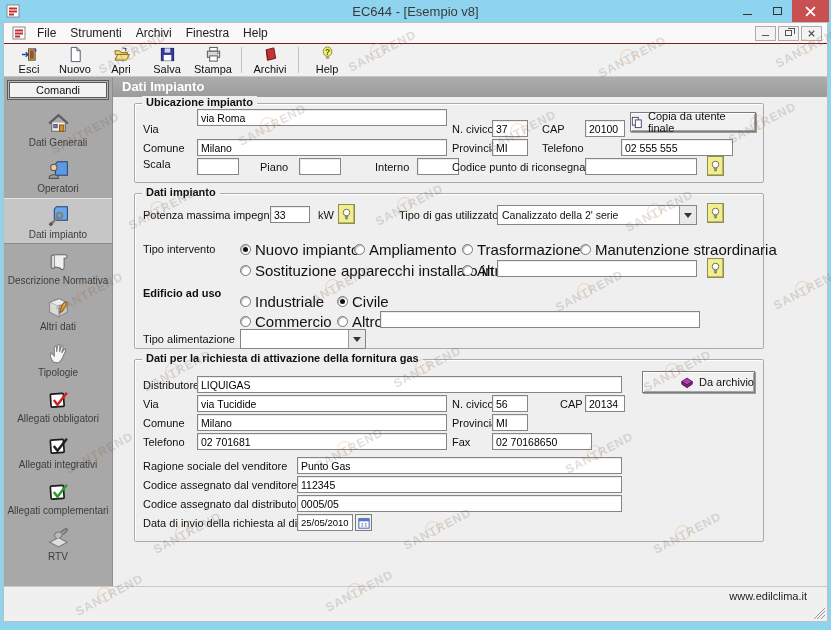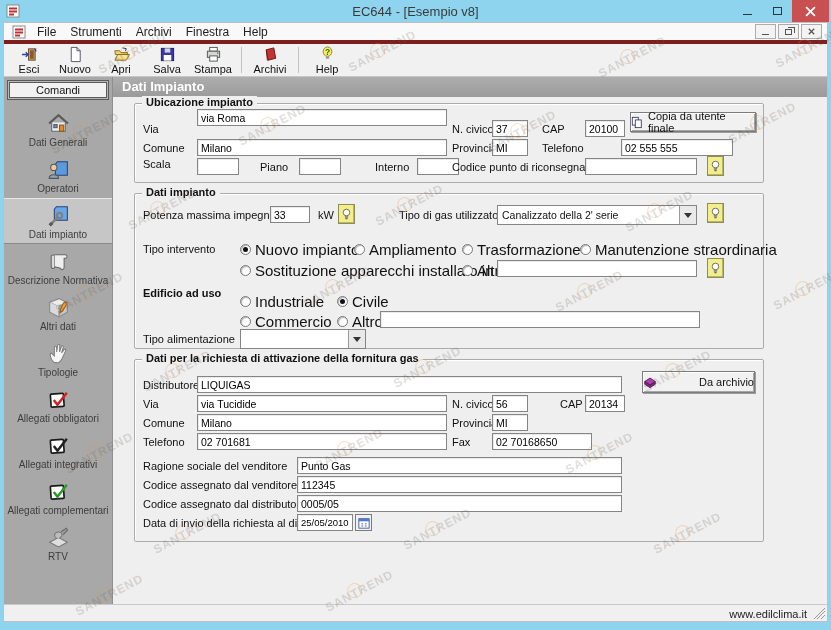--- a/index.html
+++ b/index.html
@@ -14,21 +14,21 @@
   .titlebar .title { position:absolute; left:0; right:0; text-align:center; font-size:13px; color:#3a3a3a; }
   .caps { position:absolute; right:2px; top:0; display:flex; height:22px; }
   .cap { width:30px; height:22px; display:flex; align-items:center; justify-content:center; }
   .cap.close { width:37px; background:#C85050; }
   .g-min { width:9px; height:1px; background:#333; margin-top:6px; }
   .g-max { width:9px; height:8px; border:1px solid #333; }
 
   
   .frame { margin:0 3px; height:600px; background:#F0F0F0; display:flex; flex-direction:column; border:1px solid #BFBFBF; }
 
-  .menubar { height:21px; background:#F9F9F9; border-bottom:4px solid #7f1d1d; display:flex; align-items:center; padding-left:4px; }
+  .menubar { height:21px; background:#F9F9F9; border-bottom:1px solid #7f1d1d; display:flex; align-items:center; padding-left:4px; }
   .menubar .app-ico { width:14px; height:14px; margin:0 4px; }
   .mitem { padding:3px 7px; font-size:12px; color:#222; }
   .mdi { margin-left:auto; display:flex; gap:2px; margin-right:5px; }
   .mdi .mbtn { width:21px; height:15px; border:1px solid #ACACAC; background:#F3F3F3; display:flex; align-items:center; justify-content:center; }
   .i-min { width:7px; height:1px; background:#555; margin-top:5px; }
   .i-rest { position:relative; width:7px; height:6px; border:1px solid #555; background:#f3f3f3; }
   .i-rest::before { content:""; position:absolute; left:2px; top:-3px; width:6px; height:5px; border:1px solid #555; border-bottom:none; border-left:none; }
   .i-close { width:9px; height:9px; }
 
   .toolbar { height:33px; background:#F1F1F1; border-bottom:1px solid #C6C6C6; display:flex; align-items:stretch; padding-left:2px; }
@@ -58,25 +58,25 @@
   .tb { position:absolute; height:17px; background:#fff; border:1px solid #858585; box-shadow:inset 1px 1px 0 rgba(0,0,0,.08); padding:1px 3px; font:10.5px "Liberation Sans", sans-serif; color:#000; }
   .combo { position:absolute; height:20px; background:#fff; border:1px solid #858585; display:flex; }
   .combo .val { flex:1; font-size:10.5px; padding:3px 20px 0 4px; white-space:nowrap; overflow:hidden; }
   .combo .dd { width:17px; background:#E9E9E9; border-left:1px solid #9a9a9a; display:flex; align-items:center; justify-content:center; }
   .tri { width:0; height:0; border-left:4px solid transparent; border-right:4px solid transparent; border-top:5px solid #333; }
 
   .radio { position:absolute; display:flex; align-items:center; gap:4px; font-size:15px; white-space:nowrap; }
   .radio i { width:11px; height:11px; border-radius:50%; border:1px solid #777; background:#fff; box-shadow:inset 1px 1px 1px rgba(0,0,0,.3); display:block; }
   .radio.checked i::after { content:""; display:block; width:5px; height:5px; border-radius:50%; background:#111; margin:2px; }
 
-  .btn3d { position:absolute; background:#F1F1F1; border:1px solid #7c7c7c; box-shadow:inset 1px 1px 0 #fff, inset -1px -1px 0 #a6a6a6, 1px 1px 0 #9c9c9c; font-size:11px; display:flex; align-items:center; justify-content:space-between; gap:5px; }
+  .btn3d { position:absolute; background:#F1F1F1; border:1px solid #7c7c7c; box-shadow:inset 1px 1px 0 #fff, inset -1px -1px 0 #a6a6a6, 1px 1px 0 #9c9c9c; font-size:11px; display:flex; align-items:center; justify-content:flex-end; gap:5px; }
   .bulb-btn { position:absolute; width:17px; height:20px; background:#F1EE8B; border:1px solid #8d8d55; box-shadow:inset -1px -1px 0 #b9b466; display:flex; align-items:center; justify-content:center; }
   .sq-btn { position:absolute; background:#F1F1F1; border:1px solid #7c7c7c; display:flex; align-items:center; justify-content:center; }
 
-  .statusbar { height:17px; background:#F0F0F0; border-top:1px solid #C9C9C9; position:relative; }
+  .statusbar { height:35px; background:#F0F0F0; border-top:1px solid #C9C9C9; position:relative; }
   .status-link { position:absolute; right:20px; top:3px; font-size:11px; color:#222; }
   .grip { position:absolute; right:2px; bottom:2px; width:12px; height:12px;
           background:linear-gradient(135deg, transparent 50%, #9a9a9a 50%, #9a9a9a 55%, transparent 55%, transparent 65%, #9a9a9a 65%, #9a9a9a 70%, transparent 70%, transparent 80%, #9a9a9a 80%, #9a9a9a 85%, transparent 85%); }
 
   
   .wm-layer { position:absolute; inset:0; pointer-events:none; z-index:40; }
   .wm { position:absolute; font-size:12px; font-weight:bold; letter-spacing:1px; color:rgba(105,95,85,.20); transform:rotate(-28deg); }
   .wm::after { content:""; position:absolute; left:26px; top:-3px; width:13px; height:13px; border:1px solid rgba(225,150,70,.30); border-radius:50%; }
 </style>
 </head>

